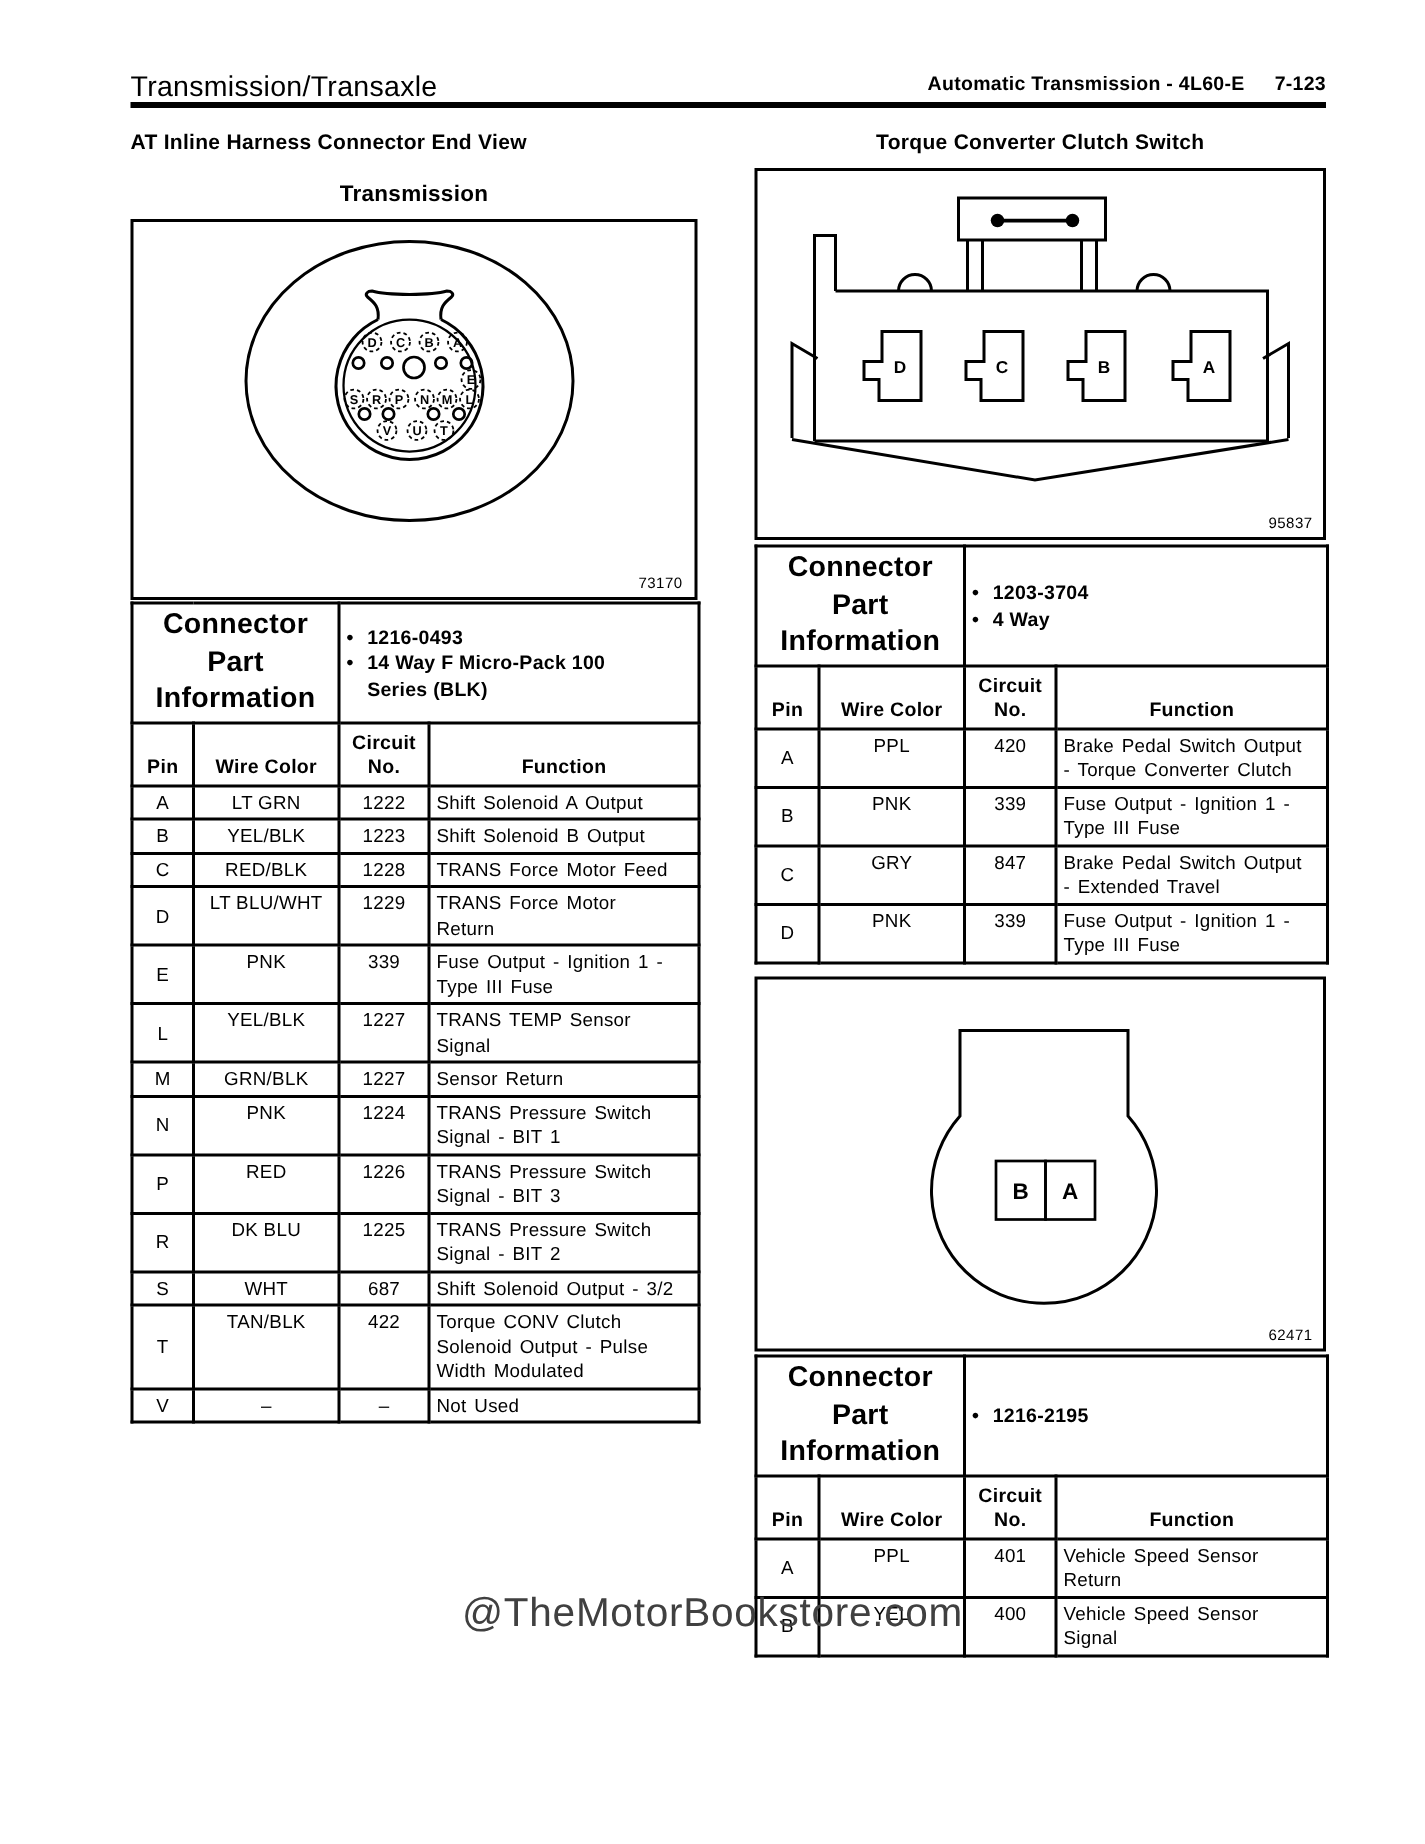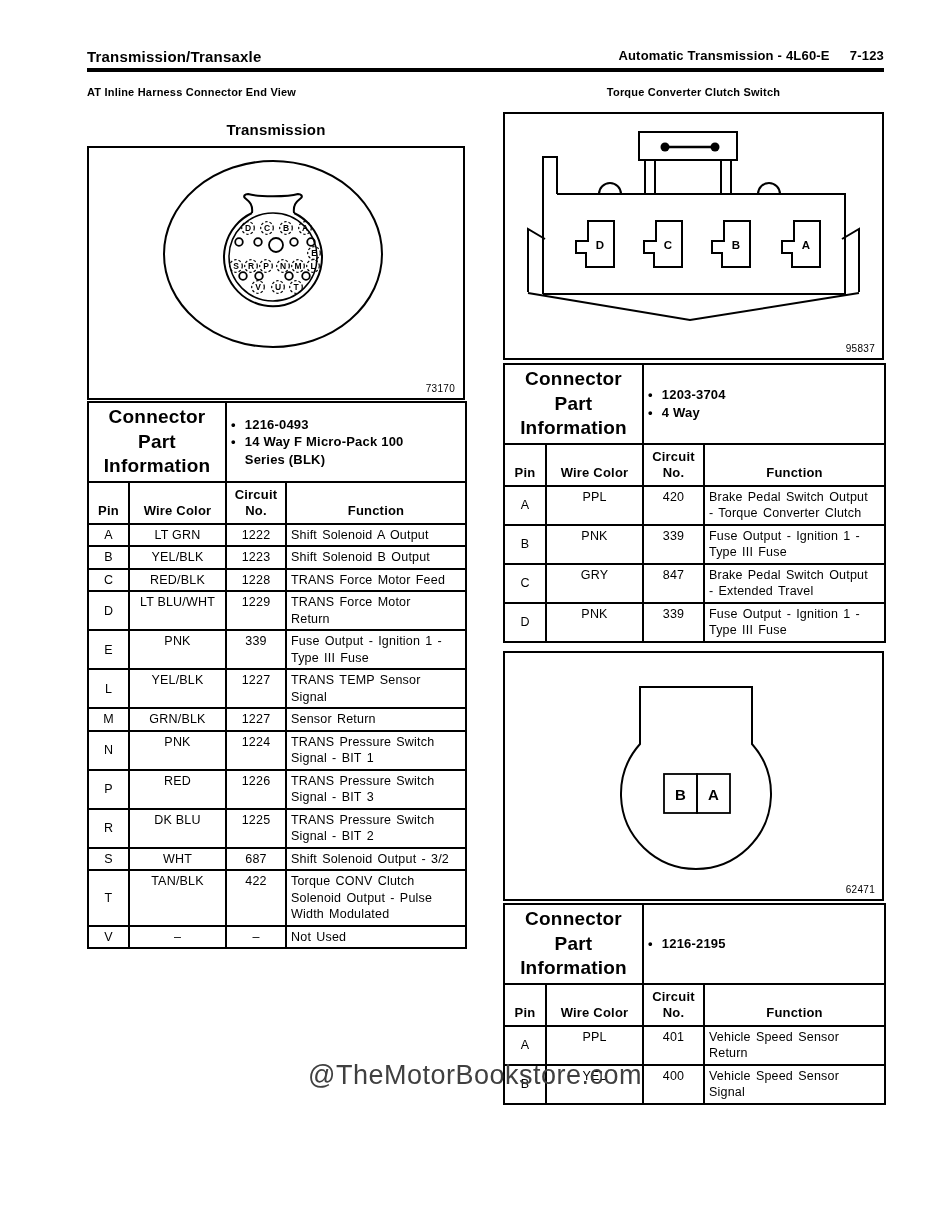--- a/index.html
+++ b/index.html
@@ -2,26 +2,26 @@
 <html><head>
 <meta charset="utf-8">
 <style>
   html,body{margin:0;padding:0;background:#fff;}
   .page{
     position:relative;width:950px;height:1229px;background:#ffffff;
     font-family:"Liberation Sans",sans-serif;color:#000;overflow:hidden;
   }
   .abs{position:absolute;}
   
-  .hdr-left{left:87px;top:48px;font-size:15px;font-weight:bold;letter-spacing:.2px;}
+  .hdr-left{left:87px;top:48px;font-size:19px;font-weight:normal;letter-spacing:.2px;}
   .hdr-right{left:400px;top:48px;width:484px;text-align:right;font-size:13px;font-weight:bold;letter-spacing:.2px;}
   .hdr-right .pgnum{margin-left:20px;}
   .hdr-rule{left:87px;top:68px;width:797px;height:4px;background:#000;}
   
-  .sec-heading{font-size:11px;font-weight:bold;letter-spacing:.2px;white-space:nowrap;}
+  .sec-heading{font-size:14px;font-weight:bold;letter-spacing:.2px;white-space:nowrap;}
   .h-at{left:87px;top:86px;}
   .h-tcc{left:503px;top:86px;width:381px;text-align:center;}
   .h-trans{left:87px;top:121px;width:378px;text-align:center;font-size:15px;}
   .h-vss{left:503px;top:624px;width:381px;text-align:center;}
   
   .figbox{border:2px solid #000;background:#fff;box-sizing:border-box;}
   .fig1{left:87px;top:146px;width:378px;height:254px;}
   .fig2{left:503px;top:112px;width:381px;height:248px;}
   .fig3{left:503px;top:651px;width:381px;height:250px;}
   svg{display:block;}

